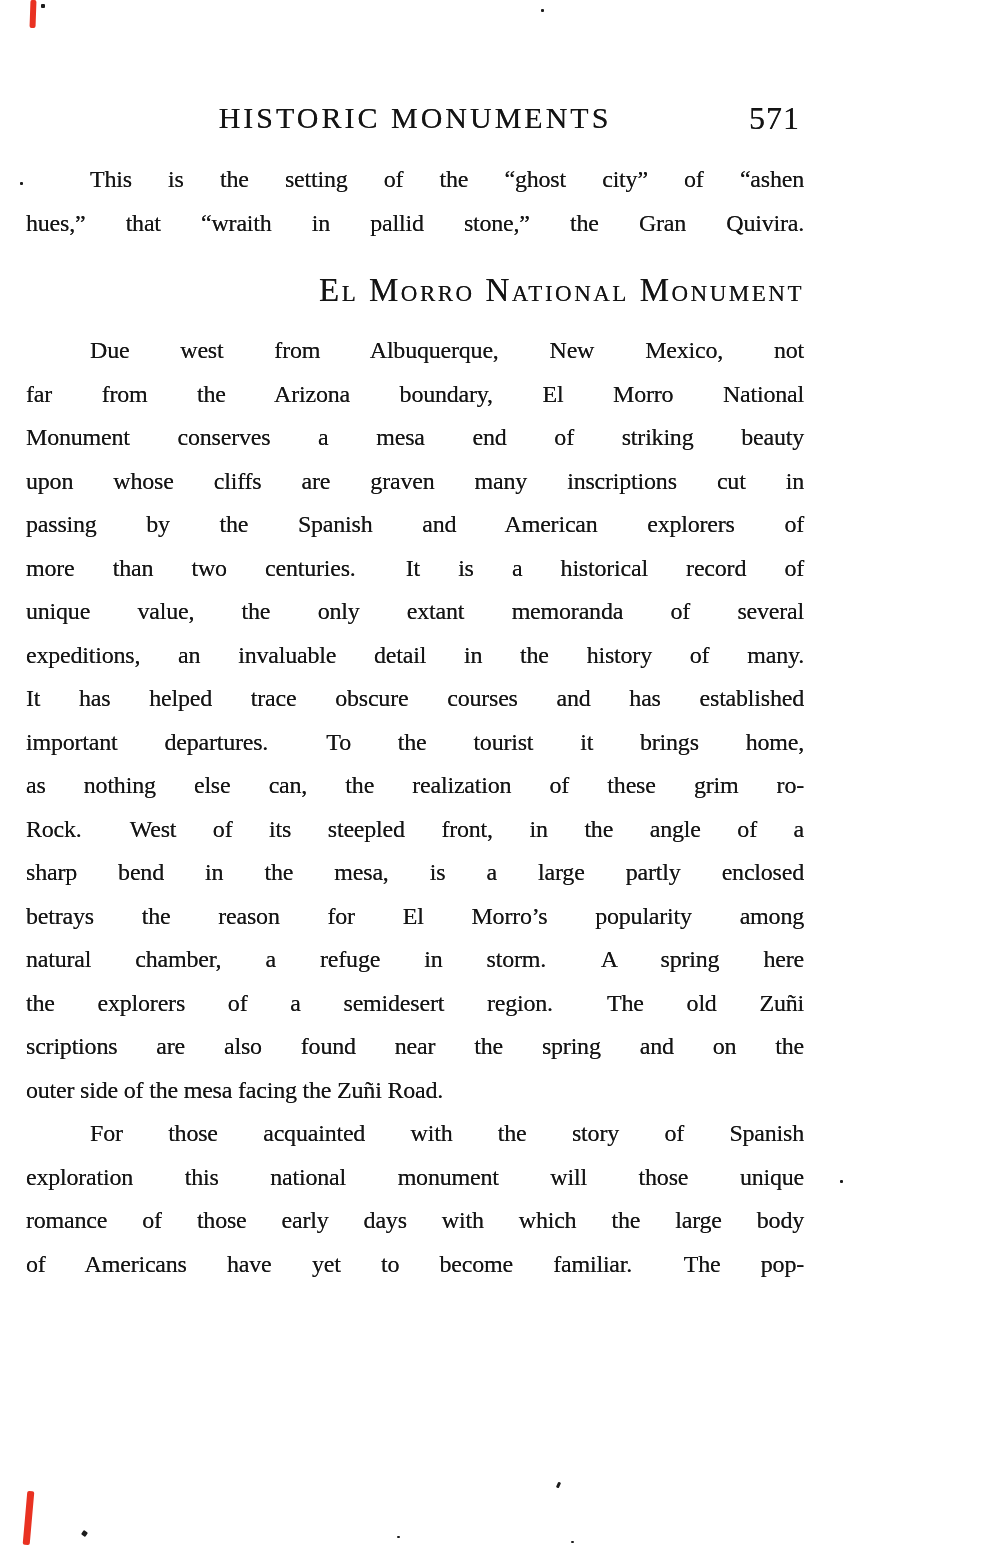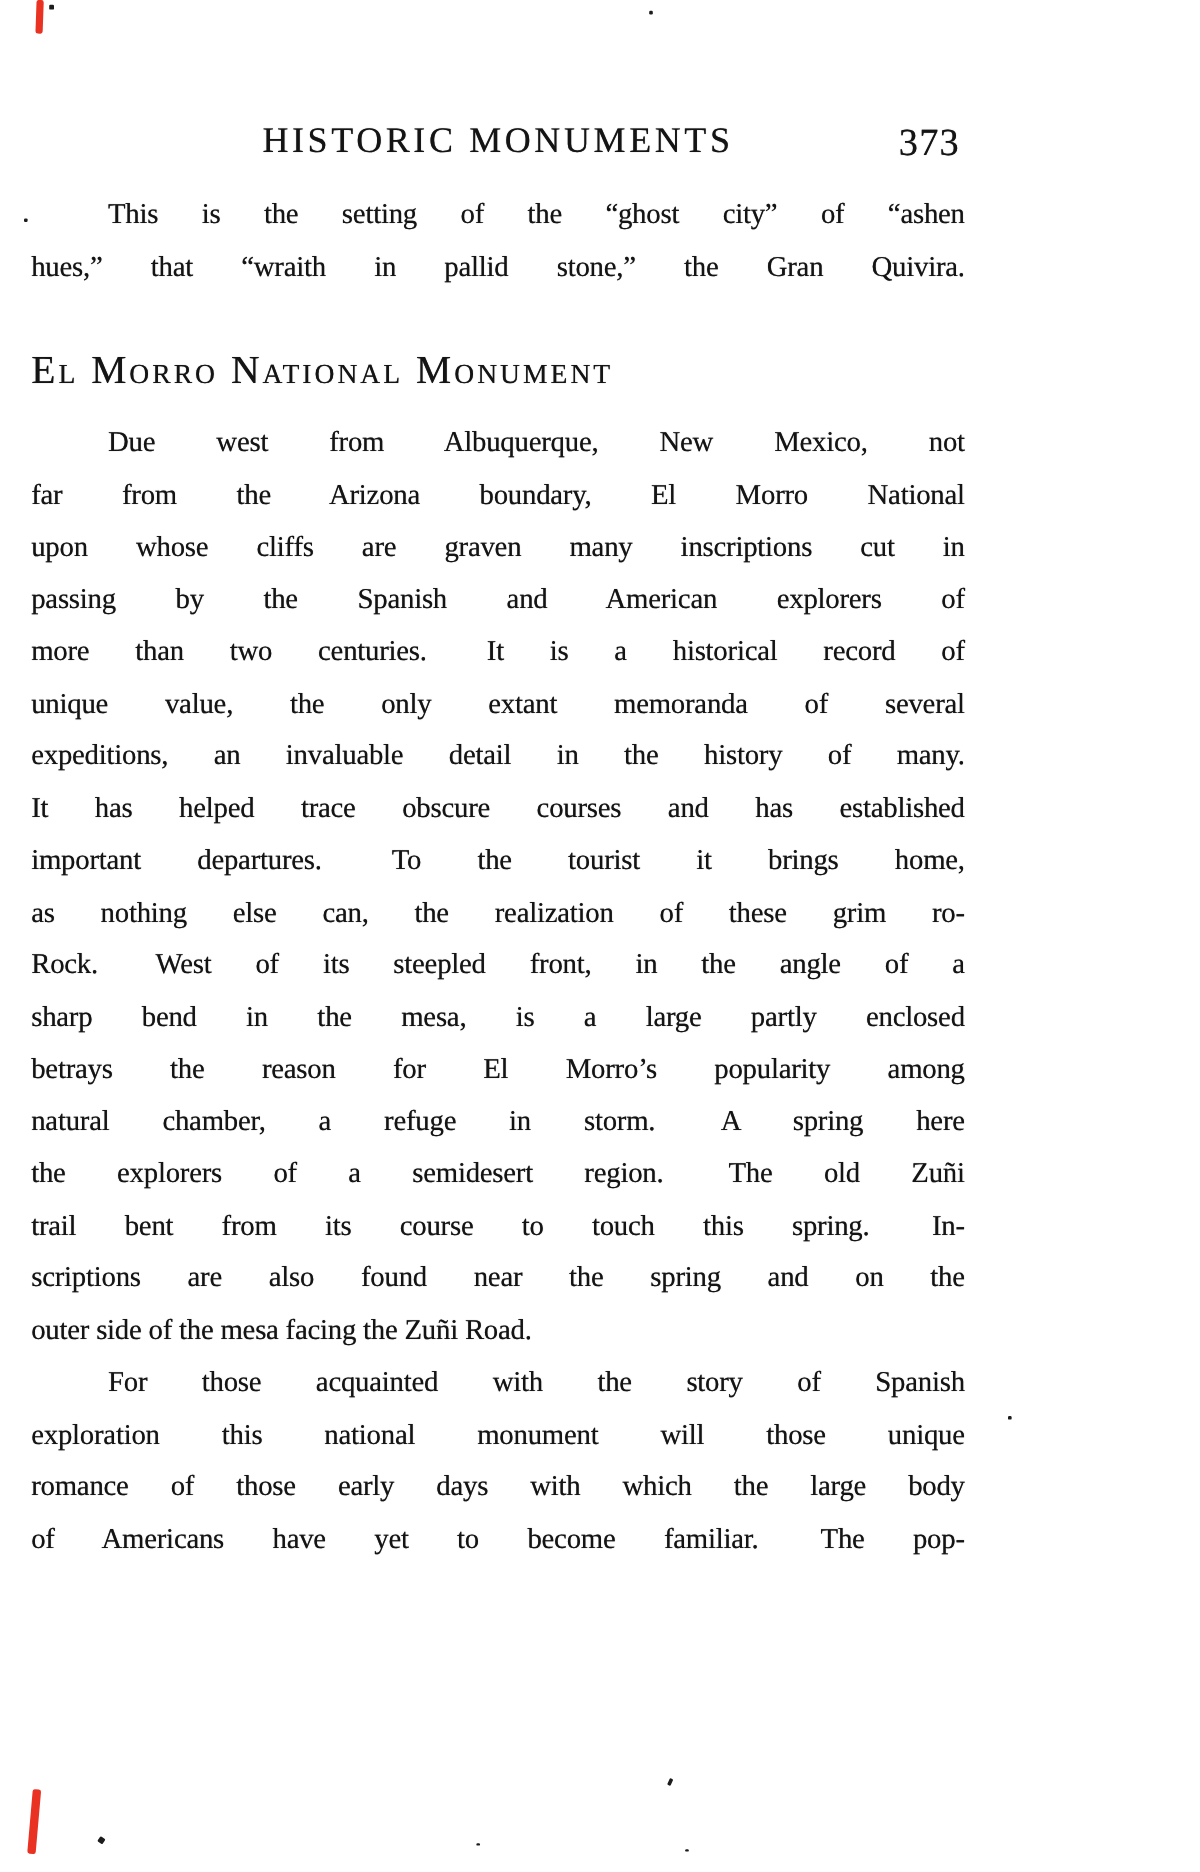--- a/index.html
+++ b/index.html
@@ -41,64 +41,64 @@
   .line {
     font-size: 24px;
     line-height: 43.5px;
     letter-spacing: -0.2px;
     text-shadow: 0 0 0.6px rgba(0,0,0,.7);
   }
   .line.jl { text-align: justify; text-align-last: justify; }
   .line.indent { text-indent: 64px; }
   .section-heading {
     font-variant: small-caps;
-    text-align: left;
+    text-align: right;
     font-size: 33px;
     line-height: 44px;
     letter-spacing: 2.5px;
-    margin-top: 42px;
+    margin-top: 23px;
     margin-bottom: 17px;
     white-space: nowrap;
     text-shadow: 0 0 0.6px rgba(0,0,0,.75);
   }
   
   .artifact-layer { position: absolute; left: 0; top: 0; width: 100%; height: 100%; pointer-events: none; }
   .red-mark { position: absolute; border-radius: 2px; }
   .speck { position: absolute; background: #1c1c1c; border-radius: 1px; }
 </style>
 </head>
 <body>
 
 <div class="page">
 
   <div class="header-row">
     <div class="running-title">HISTORIC MONUMENTS</div>
-    <div class="page-number">373</div>
+    <div class="page-number">571</div>
   </div>
 
   <div class="content">
       <div class="line indent jl">This is the setting of the “ghost city” of “ashen</div>
       <div class="line jl">hues,” that “wraith in pallid stone,” the Gran Quivira.</div>
       <div class="section-heading">El Morro National Monument</div>
       <div class="line indent jl">Due west from Albuquerque, New Mexico, not</div>
       <div class="line jl">far from the Arizona boundary, El Morro National</div>
+      <div class="line jl">Monument conserves a mesa end of striking beauty</div>
       <div class="line jl">upon whose cliffs are graven many inscriptions cut in</div>
       <div class="line jl">passing by the Spanish and American explorers of</div>
       <div class="line jl">more than two centuries.  It is a historical record of</div>
       <div class="line jl">unique value, the only extant memoranda of several</div>
       <div class="line jl">expeditions, an invaluable detail in the history of many.</div>
       <div class="line jl">It has helped trace obscure courses and has established</div>
       <div class="line jl">important departures.  To the tourist it brings home,</div>
       <div class="line jl">as nothing else can, the realization of these grim ro-</div>
       <div class="line jl">Rock.  West of its steepled front, in the angle of a</div>
       <div class="line jl">sharp bend in the mesa, is a large partly enclosed</div>
       <div class="line jl">betrays the reason for El Morro’s popularity among</div>
       <div class="line jl">natural chamber, a refuge in storm.  A spring here</div>
       <div class="line jl">the explorers of a semidesert region.  The old Zuñi</div>
-      <div class="line jl">trail bent from its course to touch this spring.  In-</div>
       <div class="line jl">scriptions are also found near the spring and on the</div>
       <div class="line">outer side of the mesa facing the Zuñi Road.</div>
       <div class="line indent jl">For those acquainted with the story of Spanish</div>
       <div class="line jl">exploration this national monument will those unique</div>
       <div class="line jl">romance of those early days with which the large body</div>
       <div class="line jl">of Americans have yet to become familiar.  The pop-</div>
     </div>
 
   <div class="artifact-layer">
       <div class="red-mark" style="left: 30px; top: 0px; width: 6px; height: 28px; background: rgb(233, 50, 34); transform: rotate(2deg);"></div>

